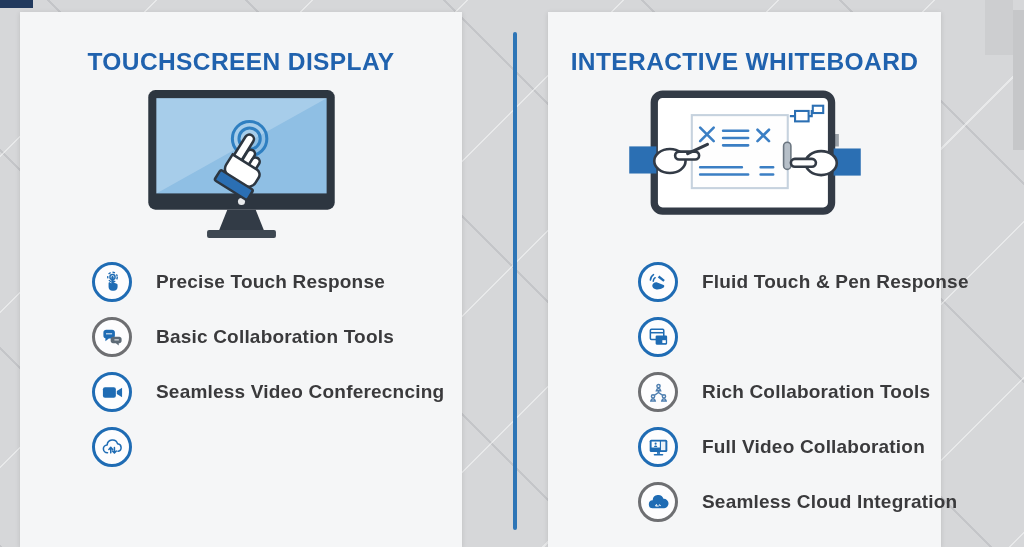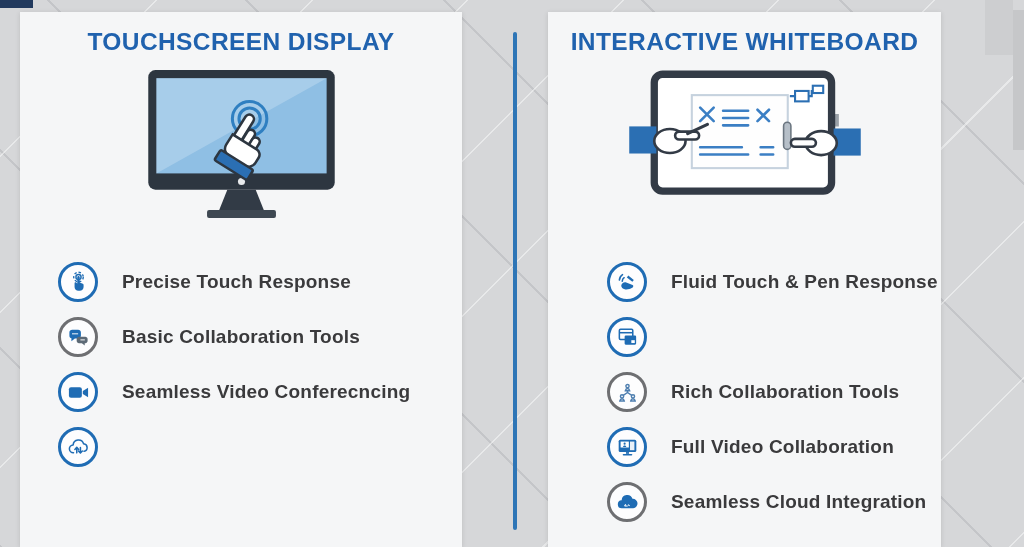--- a/index.html
+++ b/index.html
@@ -24,32 +24,32 @@
   }
   .panel.left{left:20px;width:442px;}
   .panel.right{left:548px;width:393px;}
 
   .divider{
     position:absolute;left:513px;top:32px;width:4px;height:498px;
     background:#2e75b6;border-radius:2px;
   }
 
   .ptitle{
-    margin:0;padding-top:16px;text-align:center;
+    margin:0;padding-top:36px;text-align:center;
     font-size:24.5px;font-weight:bold;letter-spacing:.4px;
     color:#2062ae;
   }
 
   .illus{width:100%;display:flex;justify-content:center;}
   .panel.left .illus{margin-top:10px;}
   .panel.right .illus{margin-top:12px;}
 
   .features{position:absolute;left:0;right:0;top:250px;}
-  .panel.left .features{padding-left:38px;text-align:center;}
-  .panel.right .features{padding-left:59px;}
+  .panel.left .features{padding-left:72px;text-align:center;}
+  .panel.right .features{padding-left:90px;}
   .feature{display:flex;align-items:center;height:40px;margin-bottom:15px;}
   .ring{
     width:34px;height:34px;border-radius:50%;background:#fdfdfe;
     display:flex;align-items:center;justify-content:center;flex:0 0 auto;
   }
   .ring.blue{border:3px solid #1f6cb4;}
   .ring.gray{border:3px solid #6e6f72;}
   .ring svg{width:23px;height:23px;display:block;}
   .flabel{
     margin-left:24px;font-size:19px;font-weight:bold;color:#3a3a3c;

